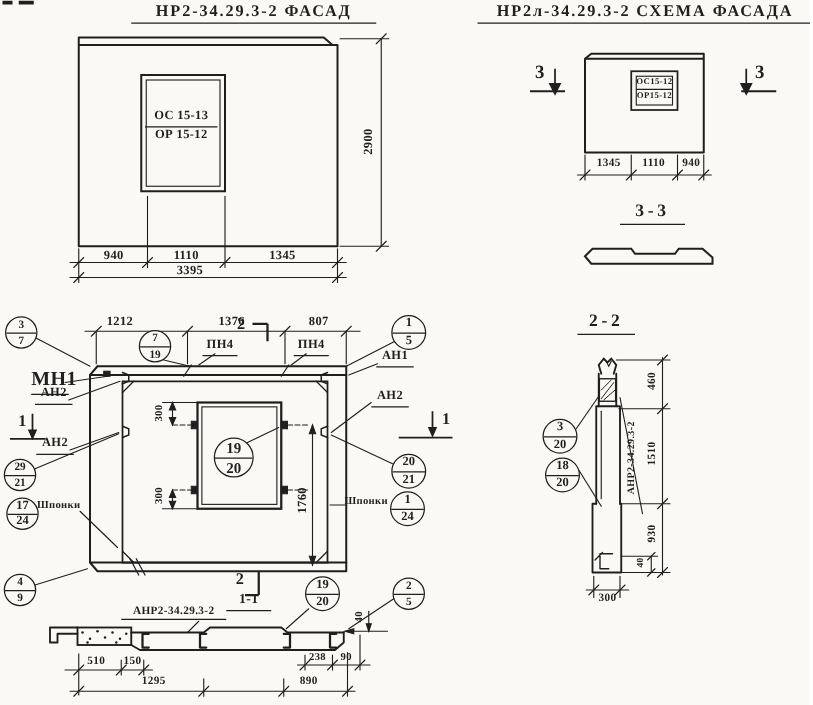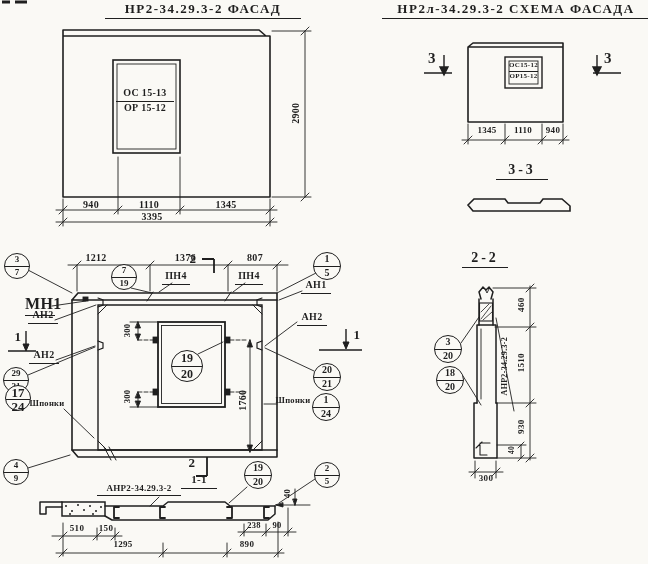--- a/index.html
+++ b/index.html
@@ -261,21 +261,21 @@
         <div class="fb">19</div>
       </div>
       <div class="callout" style="left: 313px; top: 252px; width: 28px; height: 28px; font-size: 10px;">
         <div class="fa">1</div>
         <div class="fb">5</div>
       </div>
       <div class="callout" style="left: 3px; top: 367px; width: 26px; height: 26px; font-size: 9px;">
         <div class="fa">29</div>
         <div class="fb">21</div>
       </div>
-      <div class="callout" style="left: 5px; top: 385px; width: 26px; height: 26px; font-size: 13px;">
+      <div class="callout" style="left: 5px; top: 398px; width: 26px; height: 26px; font-size: 10px;">
         <div class="fa">17</div>
         <div class="fb">24</div>
       </div>
       <div class="callout" style="left: 3px; top: 459px; width: 26px; height: 26px; font-size: 9px;">
         <div class="fa">4</div>
         <div class="fb">9</div>
       </div>
       <div class="callout" style="left: 171px; top: 350px; width: 32px; height: 32px; font-size: 12px;">
         <div class="fa">19</div>
         <div class="fb">20</div>

